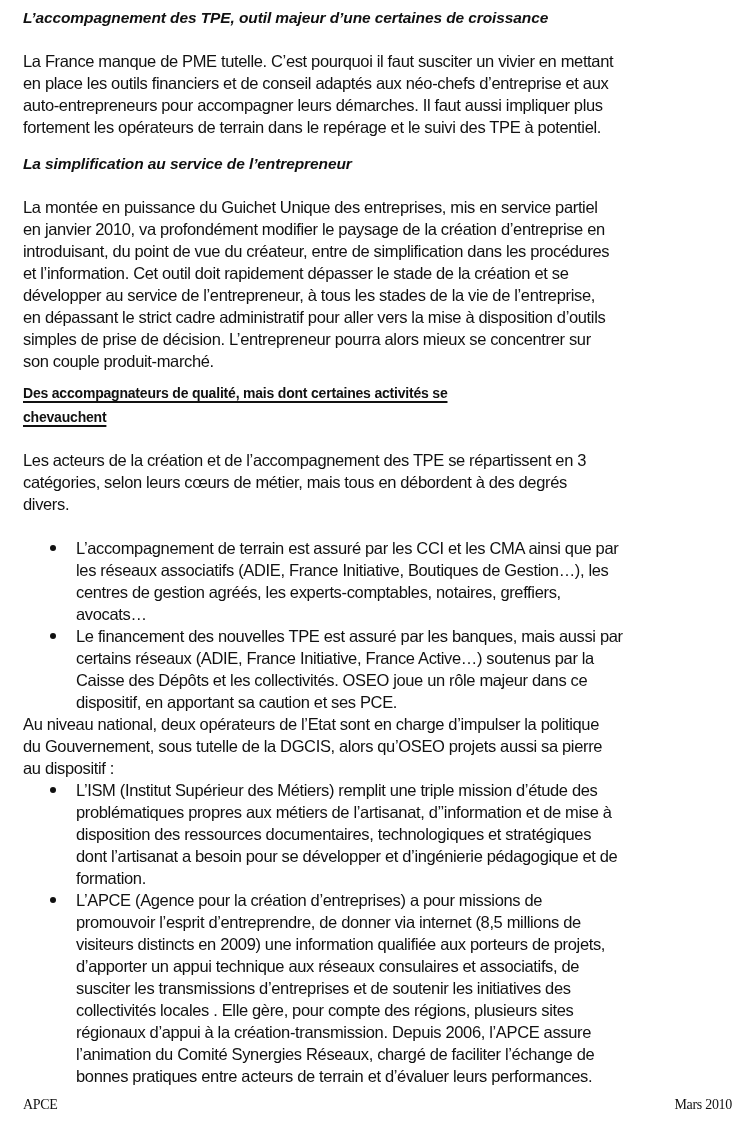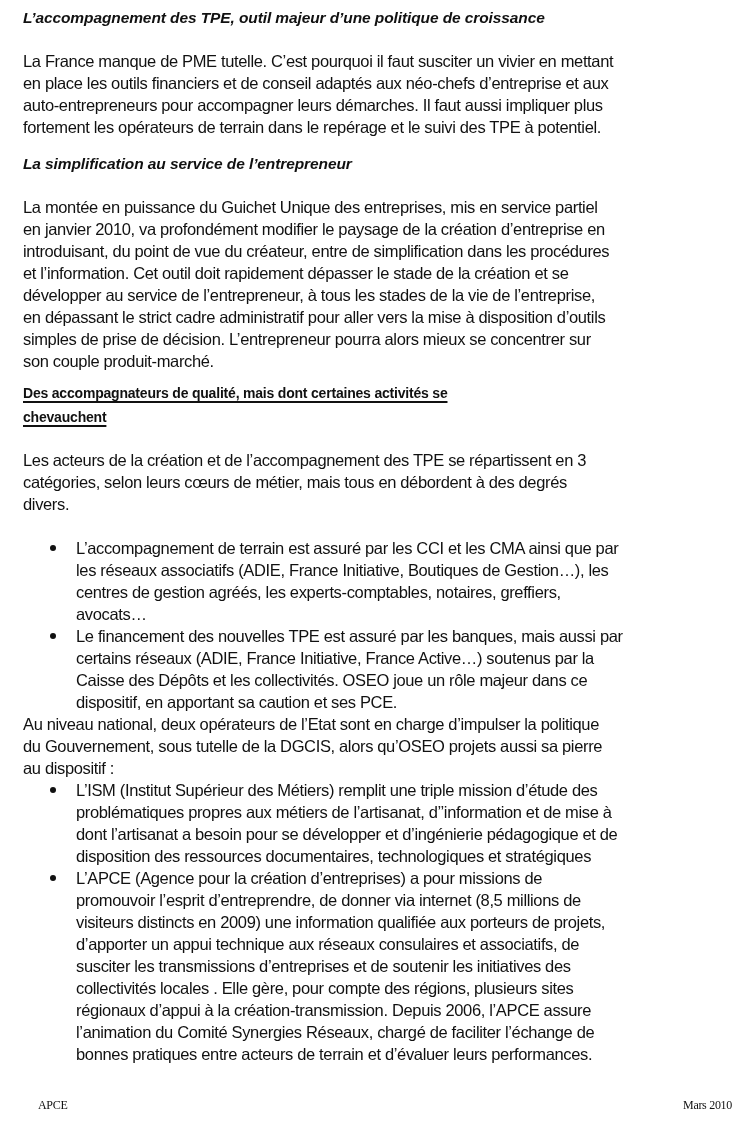--- a/index.html
+++ b/index.html
@@ -78,34 +78,33 @@
       top: 8px;
       width: 6px;
       height: 6px;
       border-radius: 50%;
       background: #111111;
     }
     .footer-left, .footer-right {
       position: absolute;
       top: 1097px;
       font-family: "Liberation Serif", serif;
-      font-size: 12px;
+      font-size: 14px;
       line-height: 16px;
       letter-spacing: -0.3px;
-      margin-left: 15px;
     }
     .footer-left { left: 23px; }
     .footer-right { right: 9px; }
   </style>
 </head>
 <body>
 
 <div class="page">
 
-  <div class="sub-heading" style="top:8px;">L’accompagnement des TPE, outil majeur d’une politique de croissance</div>
+  <div class="sub-heading" style="top:8px;">L’accompagnement des TPE, outil majeur d’une certaines de croissance</div>
   <div class="para" style="top:50px;">
     <span class="ln">La France manque de PME tutelle. C’est pourquoi il faut susciter un vivier en mettant</span>
     <span class="ln">en place  les outils financiers et de conseil adaptés aux néo-chefs d’entreprise et aux</span>
     <span class="ln">auto-entrepreneurs pour accompagner leurs démarches. Il faut aussi impliquer plus</span>
     <span class="ln">fortement les  opérateurs de terrain dans le repérage et le suivi des TPE à potentiel.</span>
   </div>
 
   <div class="sub-heading" style="top:154px;">La simplification au service de l’entrepreneur</div>
   <div class="para" style="top:196px;">
     <span class="ln">La montée en puissance du Guichet Unique des entreprises, mis en service partiel</span>
@@ -150,22 +149,23 @@
     <span class="ln">Au niveau national, deux opérateurs de l’Etat sont en charge d’impulser la politique</span>
     <span class="ln">du Gouvernement, sous tutelle de la DGCIS, alors qu’OSEO projets aussi sa pierre</span>
     <span class="ln">au dispositif :</span>
   </div>
 
   <ul class="bullet-list" style="top:779px;">
     <li class="bullet-item">
       <span class="bullet-dot"></span>
       <span class="ln">L’ISM (Institut Supérieur des Métiers)  remplit une triple mission d’étude des</span>
       <span class="ln">problématiques propres aux métiers de l’artisanat, d’’information et de mise à</span>
+      <span class="ln">disposition des ressources documentaires, technologiques et stratégiques</span>
       <span class="ln">dont l’artisanat a besoin pour se développer et d’ingénierie pédagogique et de</span>
-      <span class="ln">disposition des ressources documentaires, technologiques et stratégiques</span>
+      <span class="ln">formation.</span>
     </li>
     <li class="bullet-item">
       <span class="bullet-dot"></span>
       <span class="ln">L’APCE (Agence pour la création d’entreprises) a pour missions de</span>
       <span class="ln">promouvoir l’esprit d’entreprendre, de donner via internet (8,5 millions de</span>
       <span class="ln">visiteurs distincts en 2009) une information qualifiée aux porteurs de projets,</span>
       <span class="ln">d’apporter un appui technique aux réseaux consulaires et associatifs, de</span>
       <span class="ln">susciter les transmissions d’entreprises et de soutenir les initiatives des</span>
       <span class="ln">collectivités locales . Elle gère, pour compte des régions, plusieurs sites</span>
       <span class="ln">régionaux d’appui à la création-transmission. Depuis 2006, l’APCE assure</span>

